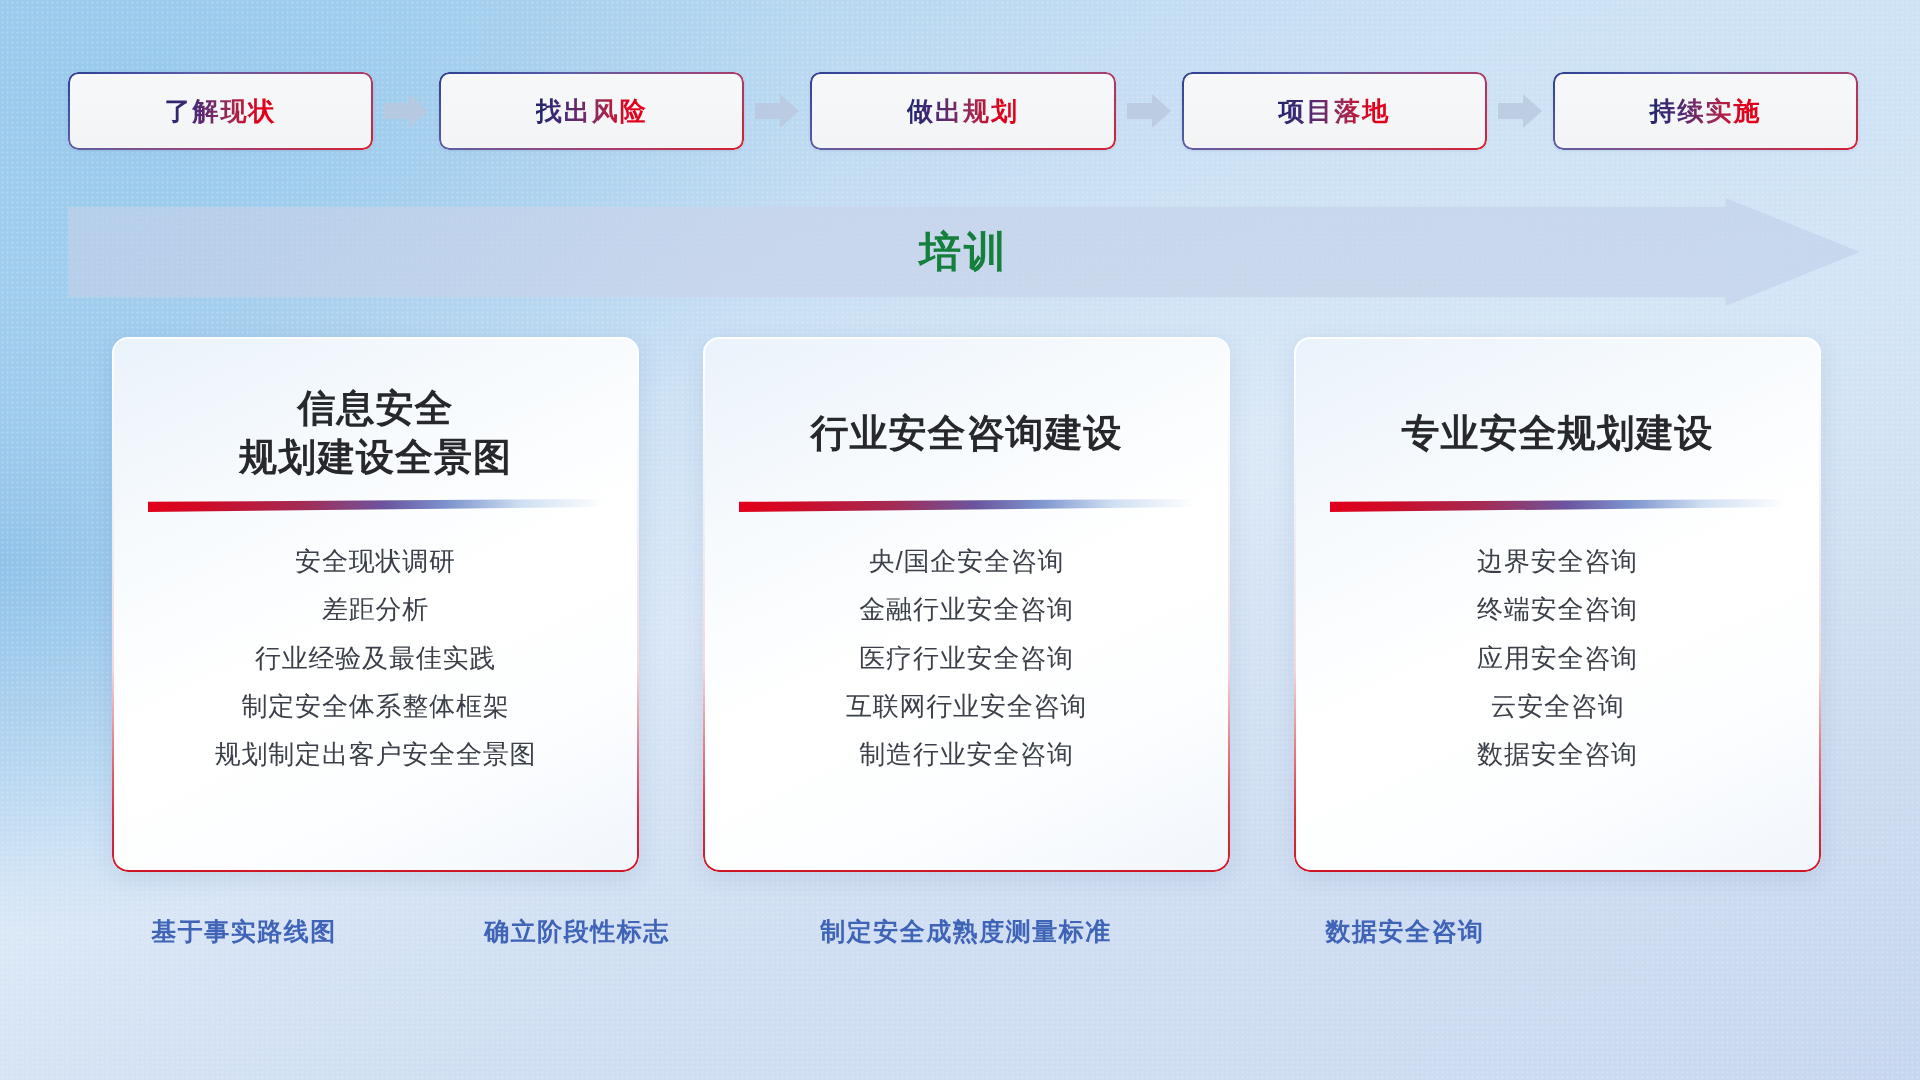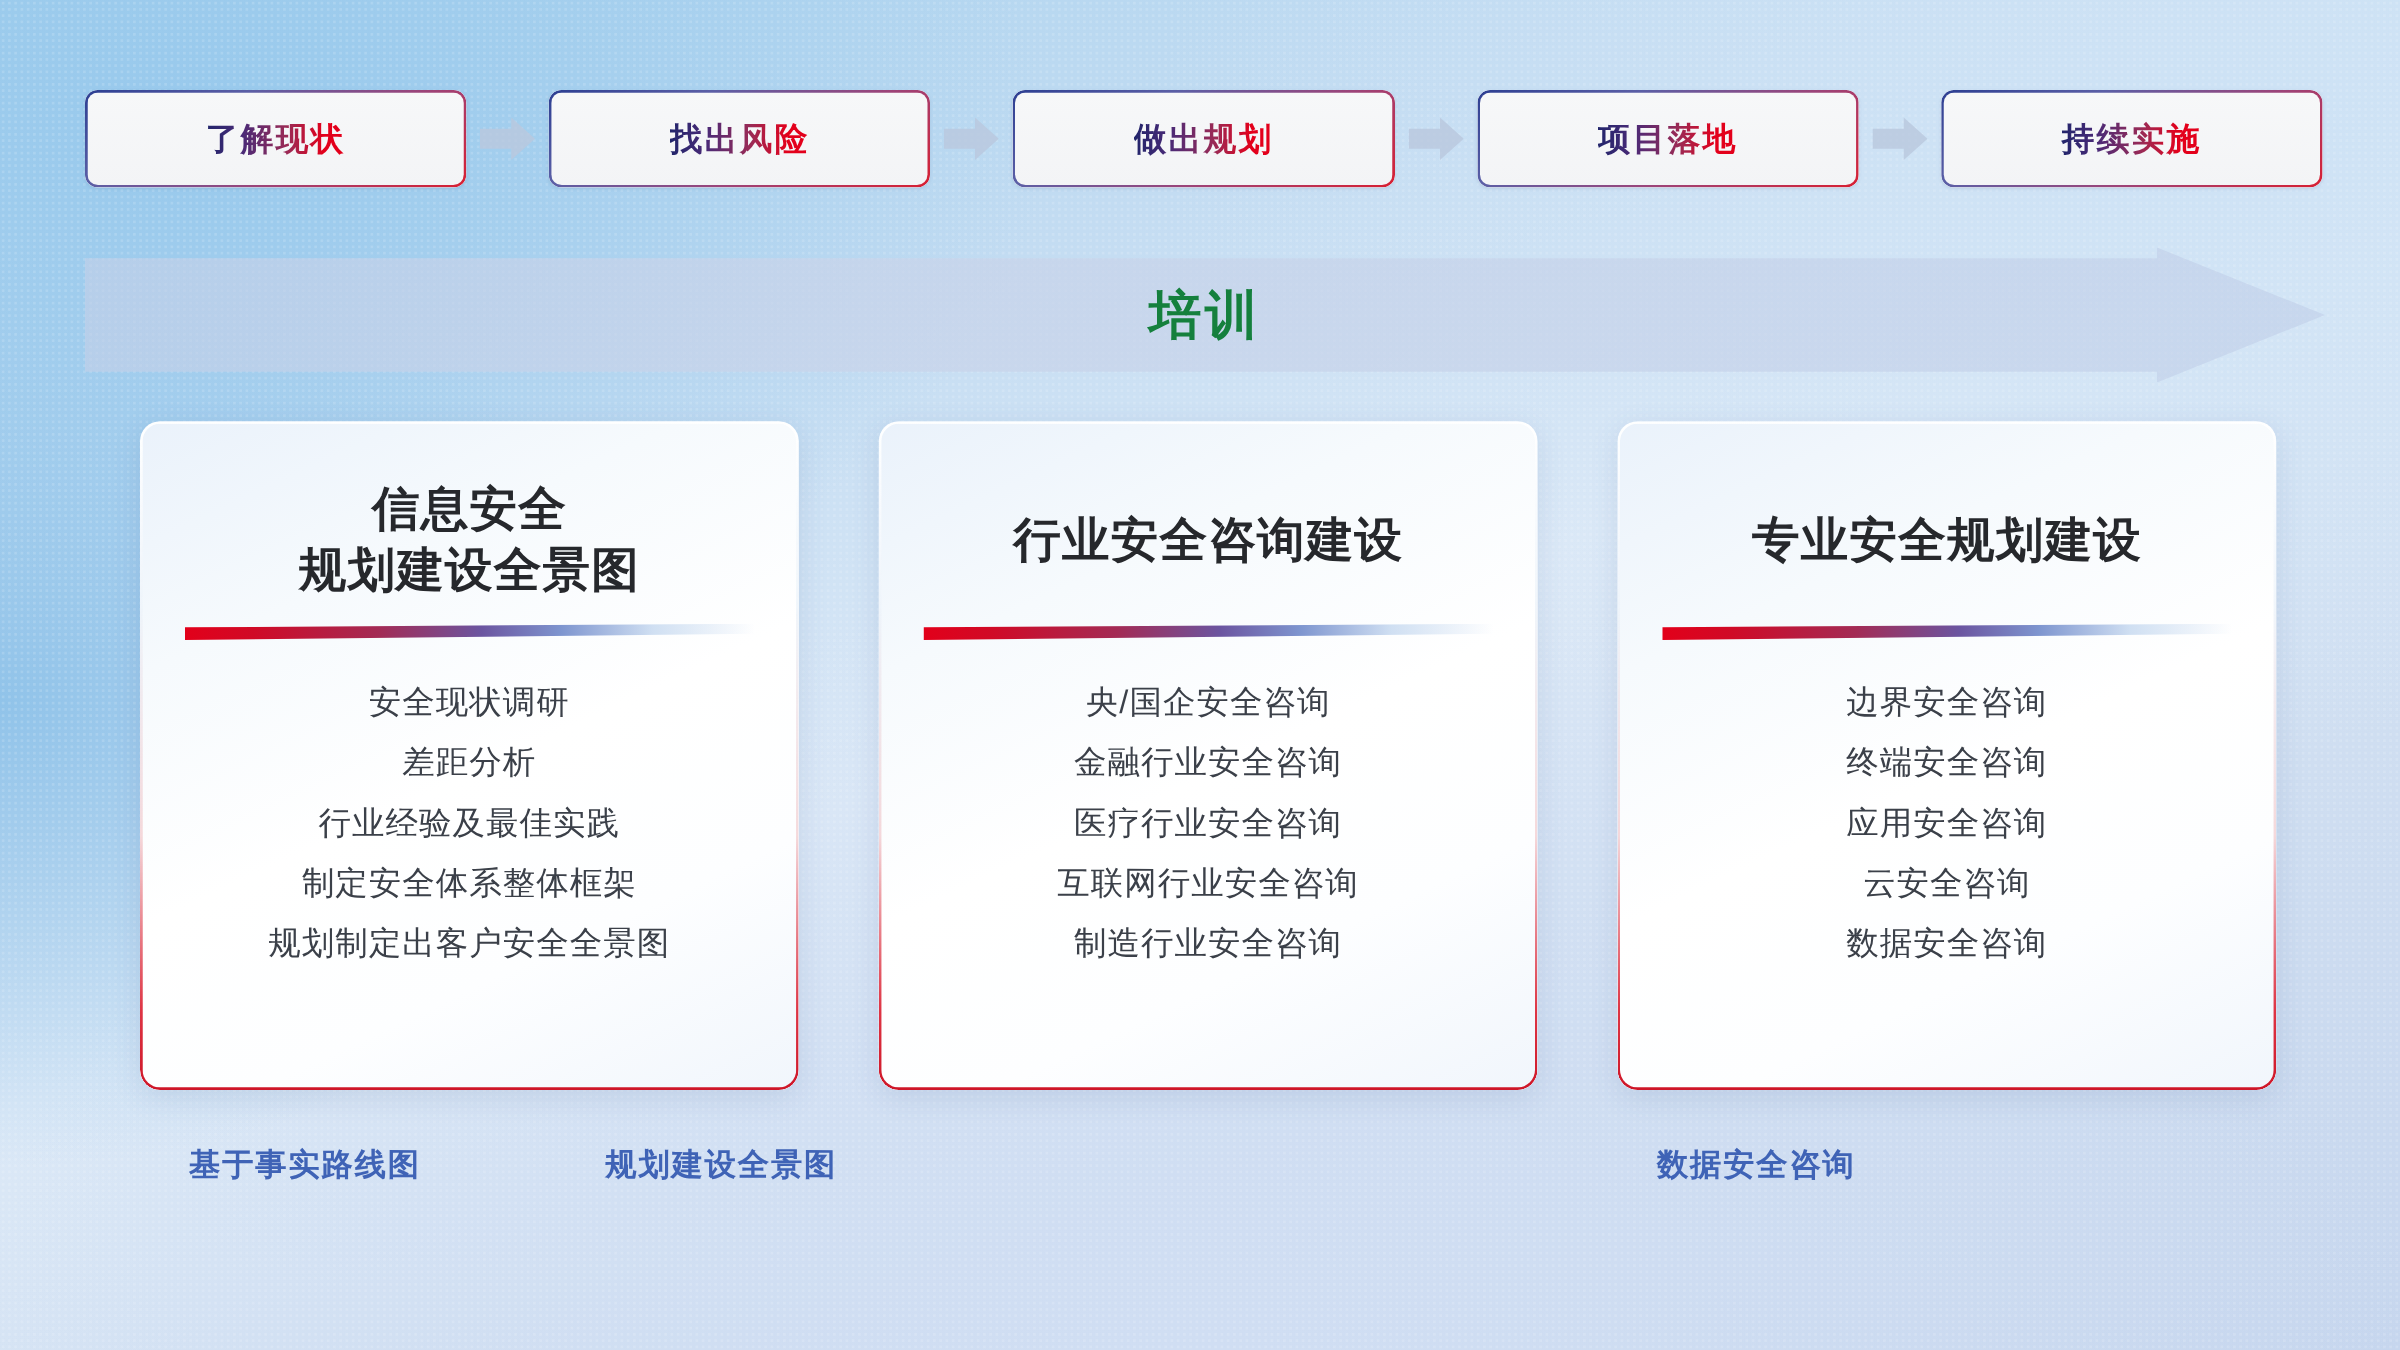--- a/index.html
+++ b/index.html
@@ -339,15 +339,16 @@
         <div class="card-list-item">云安全咨询</div>
         <div class="card-list-item">数据安全咨询</div>
       </div>
     </div>
   </div>
 
 </div>
 
 <div class="footers">
   <div class="footer-item" style="left:244px">基于事实路线图</div>
-  <div class="footer-item" style="left:577px">规划建设全景图</div>
+  <div class="footer-item" style="left:577px">确立阶段性标志</div>
+  <div class="footer-item" style="left:966px">制定安全成熟度测量标准</div>
   <div class="footer-item" style="left:1405px">数据安全咨询</div>
 </div>
 
 </body></html>

